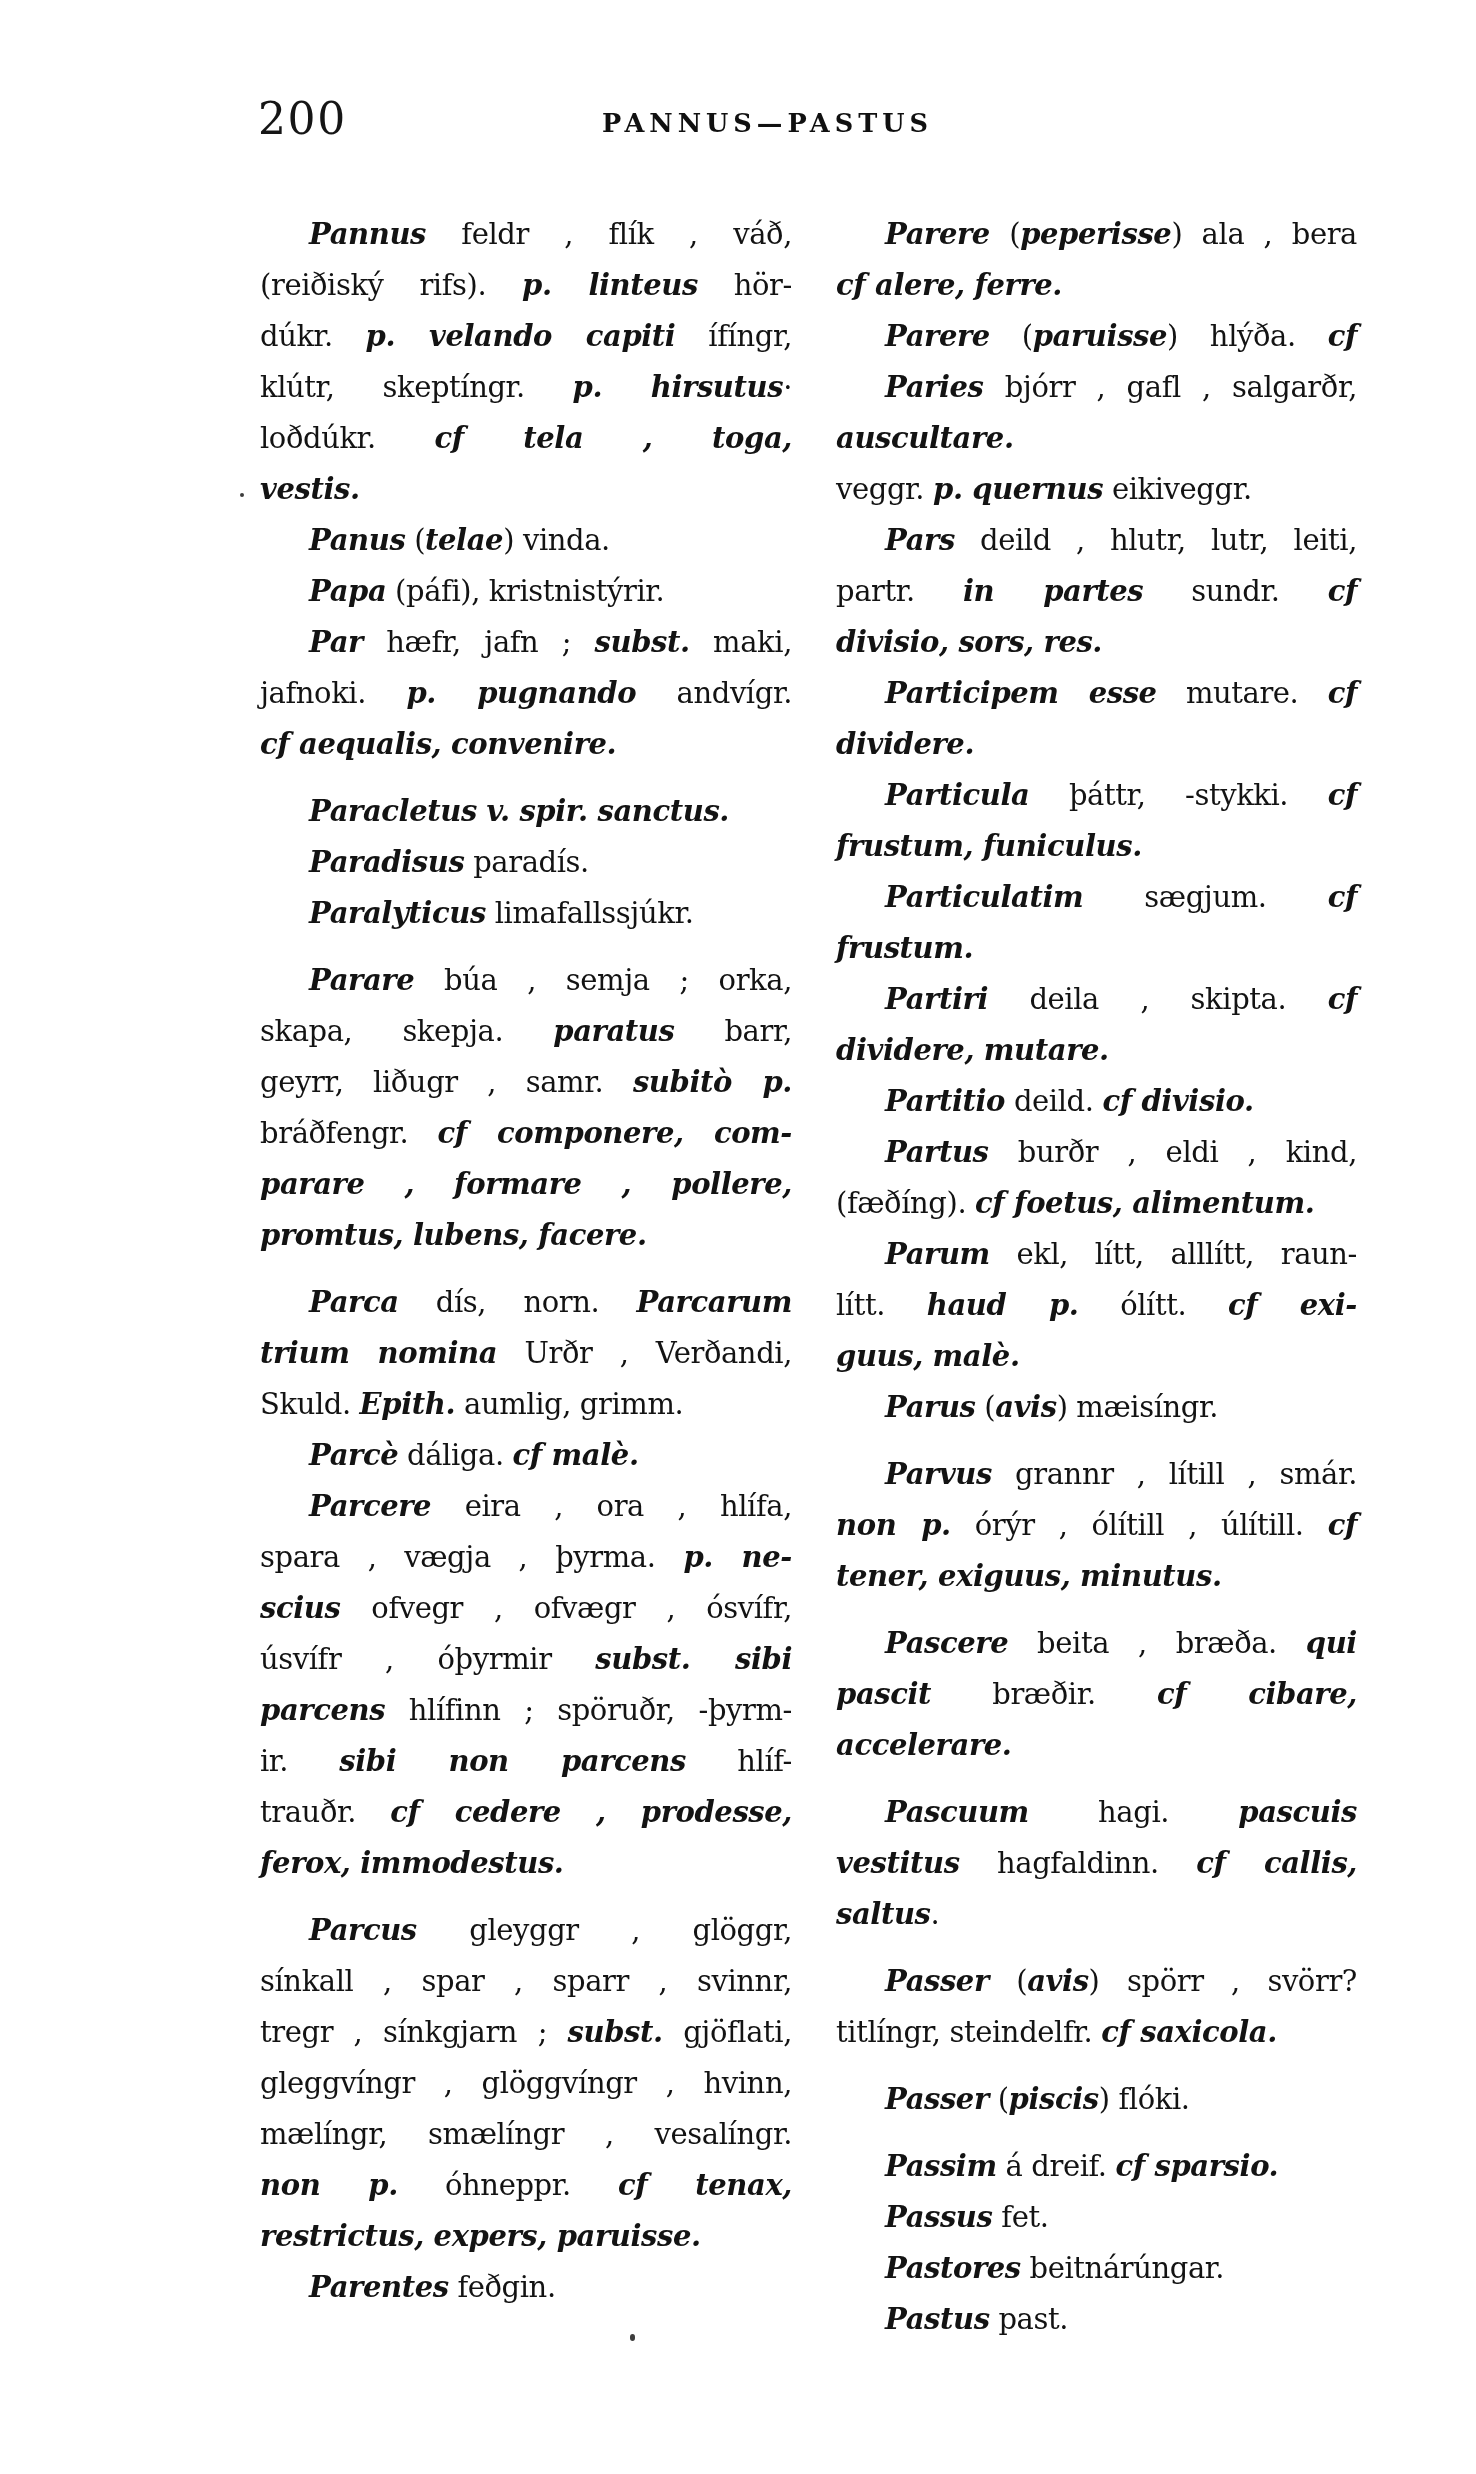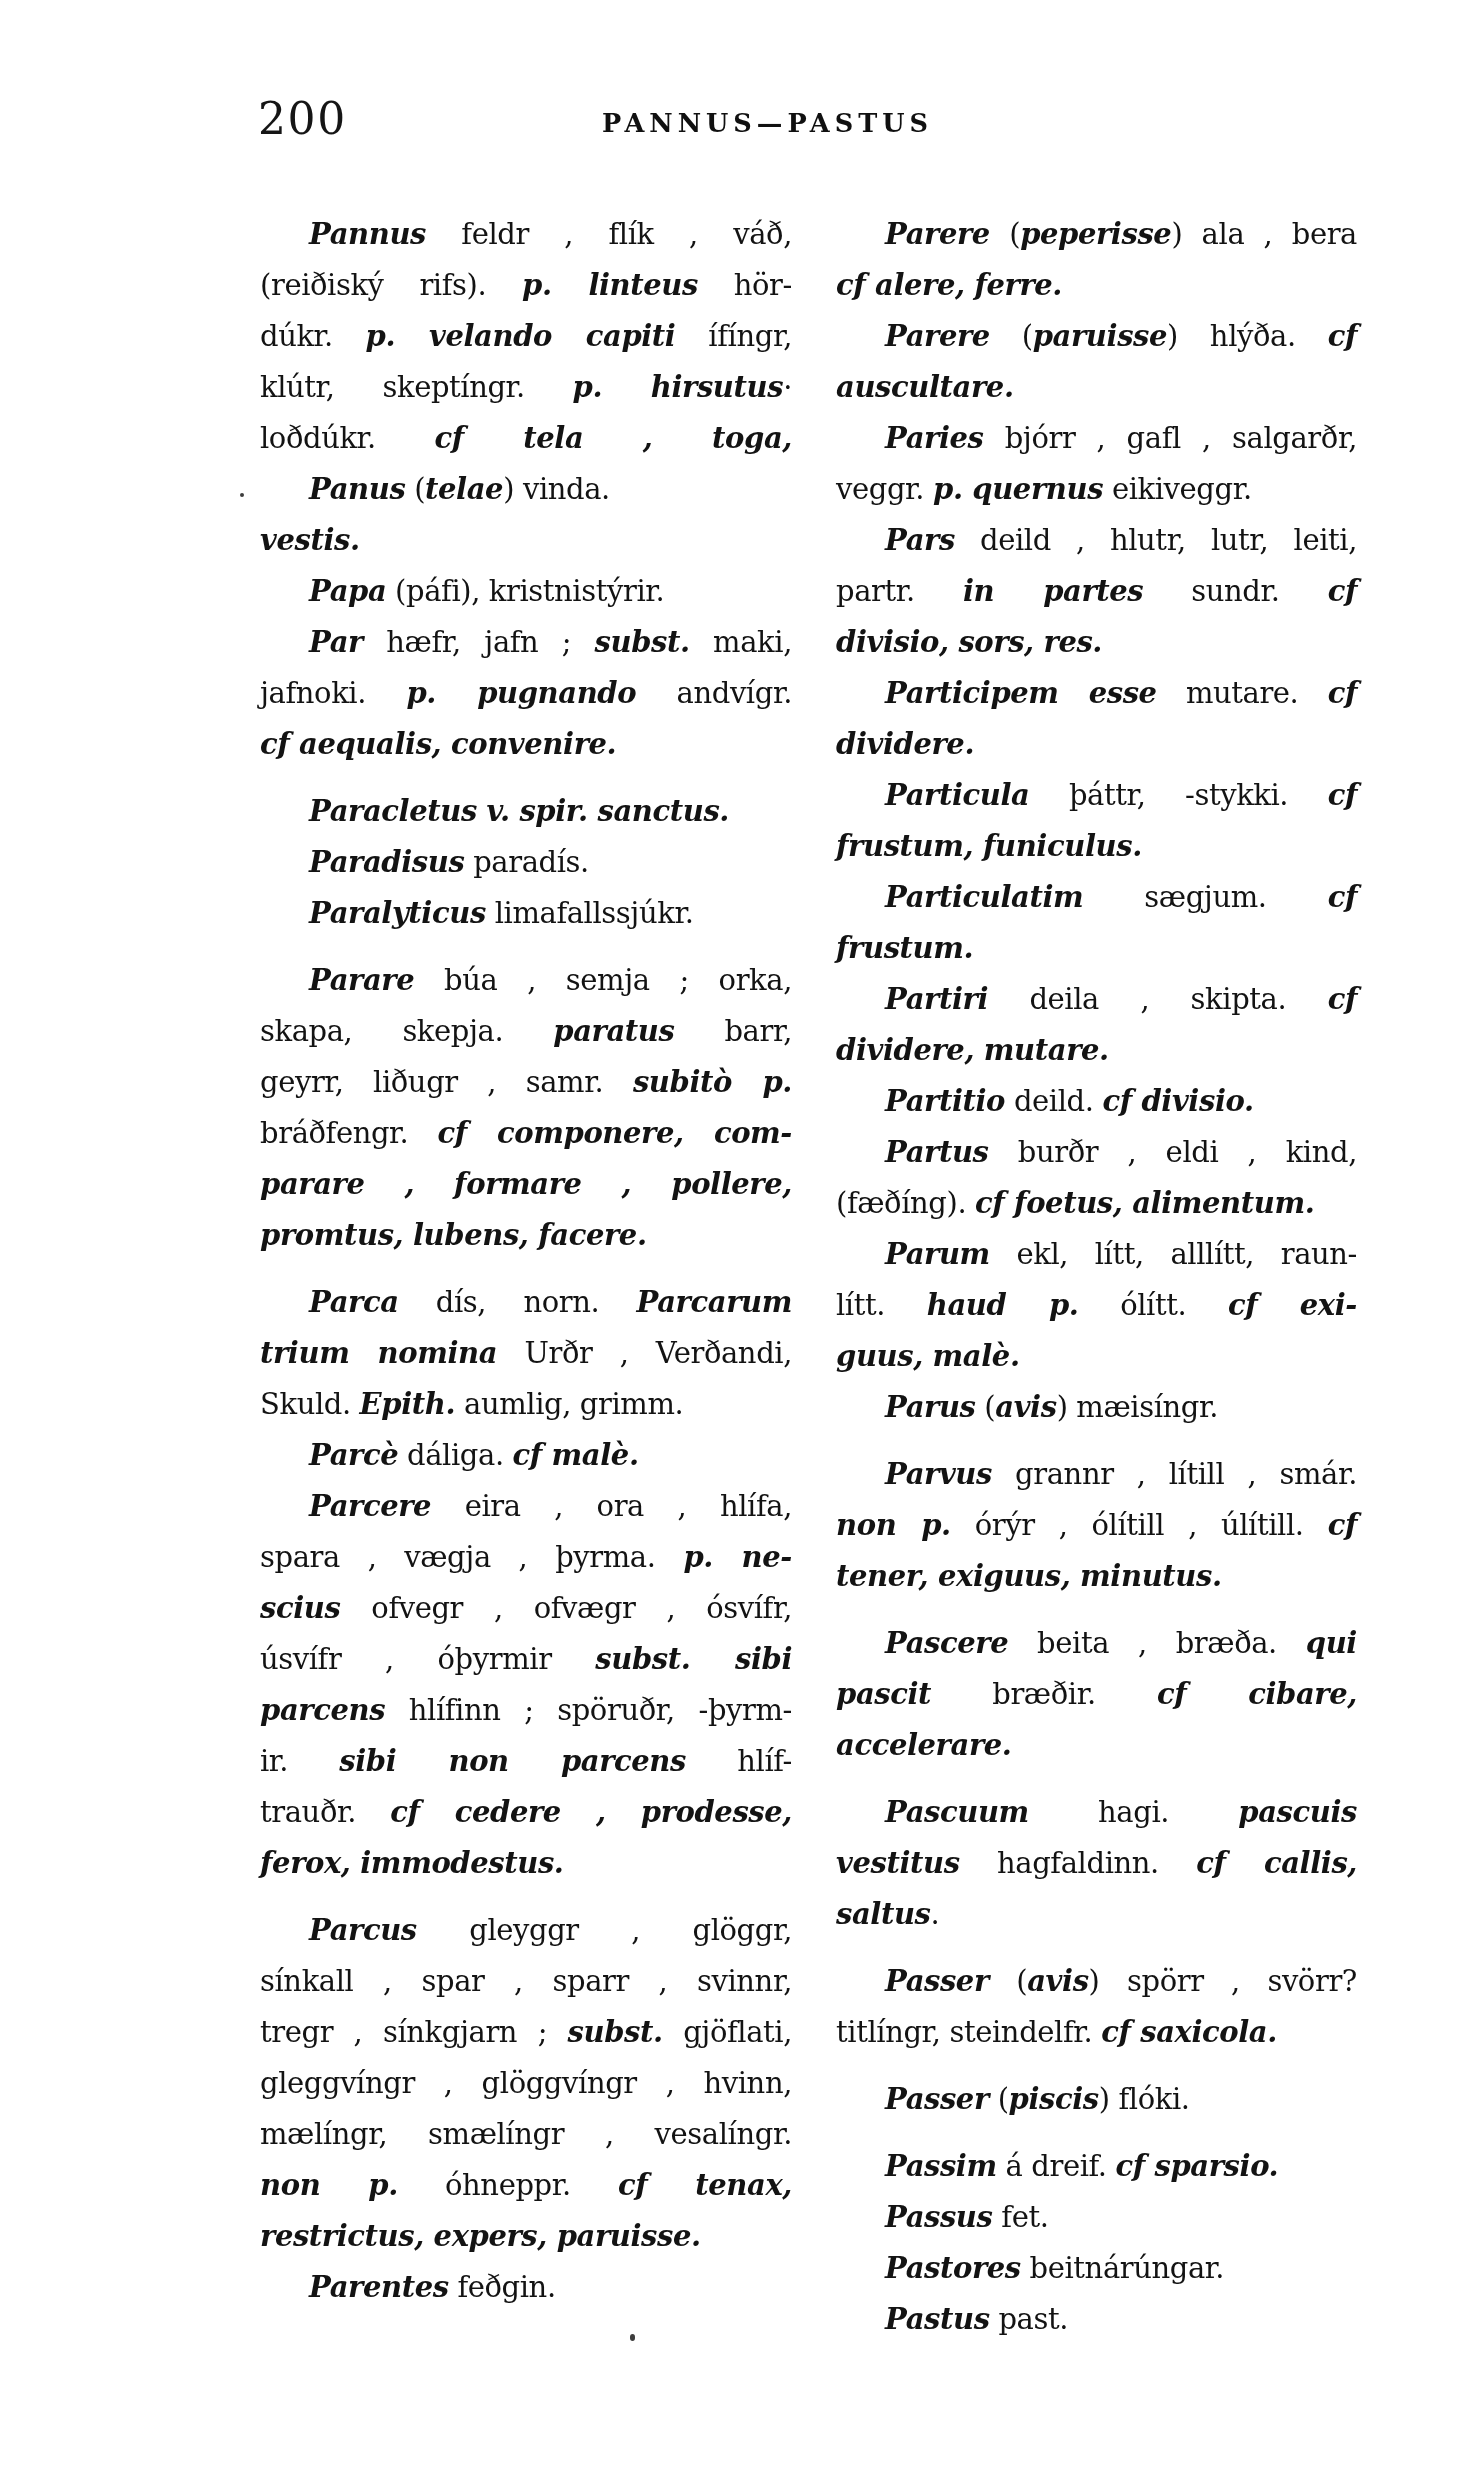--- a/index.html
+++ b/index.html
@@ -54,22 +54,22 @@
 
 <div class="page">
   <div class="page-number">200</div>
   <div class="running-head">PANNUS—PASTUS</div>
   <div class="column left" id="col-left">
       <div class="line indent"><span class="lat">Pannus</span><span class="reg"> feldr ,  flík ,  váð,</span></div>
       <div class="line"><span class="reg">(reiðiský rifs).  </span><span class="lat">p. linteus</span><span class="reg"> hör-</span></div>
       <div class="line"><span class="reg">dúkr.  </span><span class="lat">p. velando capiti</span><span class="reg"> ífíngr,</span></div>
       <div class="line"><span class="reg">klútr,  skeptíngr.  </span><span class="lat">p. hirsutus</span><span class="reg">·</span></div>
       <div class="line"><span class="reg">loðdúkr.  </span><span class="lat">cf  tela ,  toga,</span></div>
+      <div class="line end"><span class="lat">vestis.</span></div>
       <div class="line indent end"><span class="lat">Panus</span><span class="reg"> (</span><span class="lat">telae</span><span class="reg">) vinda.</span></div>
-      <div class="line end"><span class="lat">vestis.</span></div>
       <div class="line indent end"><span class="lat">Papa</span><span class="reg"> (páfi), kristnistýrir.</span></div>
       <div class="line indent"><span class="lat">Par</span><span class="reg"> hæfr, jafn ;  </span><span class="lat">subst.</span><span class="reg"> maki,</span></div>
       <div class="line"><span class="reg">jafnoki.  </span><span class="lat">p. pugnando</span><span class="reg"> andvígr.</span></div>
       <div class="line end"><span class="lat">cf aequalis, convenire.</span></div>
       <div class="line indent end gap"><span class="lat">Paracletus v. spir. sanctus.</span></div>
       <div class="line indent end"><span class="lat">Paradisus</span><span class="reg"> paradís.</span></div>
       <div class="line indent end"><span class="lat">Paralyticus</span><span class="reg"> limafallssjúkr.</span></div>
       <div class="line indent gap"><span class="lat">Parare</span><span class="reg"> búa ,  semja ;  orka,</span></div>
       <div class="line"><span class="reg">skapa,  skepja.  </span><span class="lat">paratus</span><span class="reg"> barr,</span></div>
       <div class="line"><span class="reg">geyrr, liðugr , samr.  </span><span class="lat">subitò p.</span></div>
@@ -94,22 +94,22 @@
       <div class="line"><span class="reg">gleggvíngr ,  glöggvíngr ,  hvinn,</span></div>
       <div class="line"><span class="reg">mælíngr,  smælíngr ,  vesalíngr.</span></div>
       <div class="line"><span class="lat">non p.</span><span class="reg"> óhneppr.  </span><span class="lat">cf  tenax,</span></div>
       <div class="line end"><span class="lat">restrictus, expers, paruisse.</span></div>
       <div class="line indent end"><span class="lat">Parentes</span><span class="reg"> feðgin.</span></div>
     </div>
   <div class="column right" id="col-right">
       <div class="line indent"><span class="lat">Parere</span><span class="reg"> (</span><span class="lat">peperisse</span><span class="reg">) ala ,  bera</span></div>
       <div class="line end"><span class="lat">cf alere, ferre.</span></div>
       <div class="line indent"><span class="lat">Parere</span><span class="reg"> (</span><span class="lat">paruisse</span><span class="reg">) hlýða.  </span><span class="lat">cf</span></div>
+      <div class="line indent"><span class="lat">Paries</span><span class="reg"> bjórr ,  gafl ,  salgarðr,</span></div>
       <div class="line end"><span class="lat">auscultare.</span></div>
-      <div class="line indent"><span class="lat">Paries</span><span class="reg"> bjórr ,  gafl ,  salgarðr,</span></div>
       <div class="line end"><span class="reg">veggr.  </span><span class="lat">p. quernus</span><span class="reg"> eikiveggr.</span></div>
       <div class="line indent"><span class="lat">Pars</span><span class="reg"> deild ,  hlutr,  lutr,  leiti,</span></div>
       <div class="line"><span class="reg">partr.  </span><span class="lat">in  partes</span><span class="reg"> sundr.  </span><span class="lat">cf</span></div>
       <div class="line end"><span class="lat">divisio, sors, res.</span></div>
       <div class="line indent"><span class="lat">Participem  esse</span><span class="reg"> mutare.  </span><span class="lat">cf</span></div>
       <div class="line end"><span class="lat">dividere.</span></div>
       <div class="line indent"><span class="lat">Particula</span><span class="reg"> þáttr, -stykki.  </span><span class="lat">cf</span></div>
       <div class="line end"><span class="lat">frustum, funiculus.</span></div>
       <div class="line indent"><span class="lat">Particulatim</span><span class="reg"> sægjum.  </span><span class="lat">cf</span></div>
       <div class="line end"><span class="lat">frustum.</span></div>

